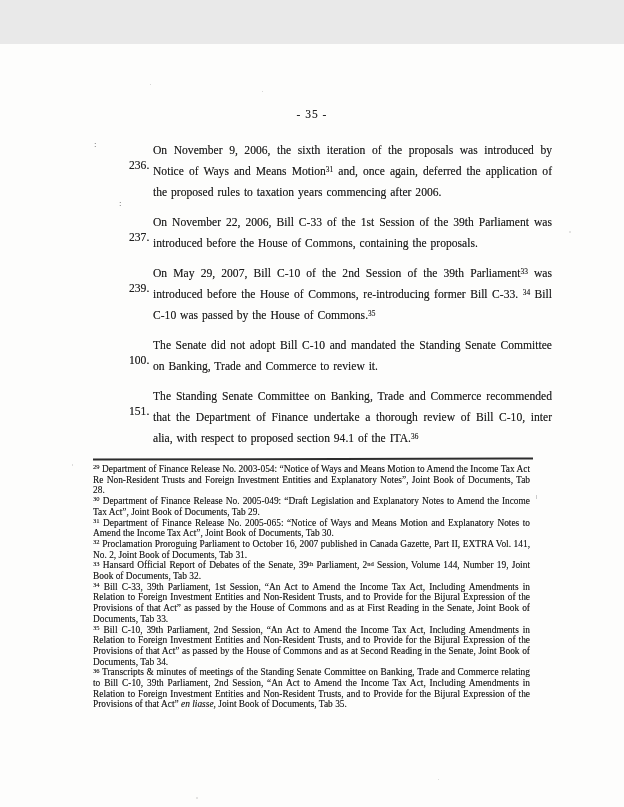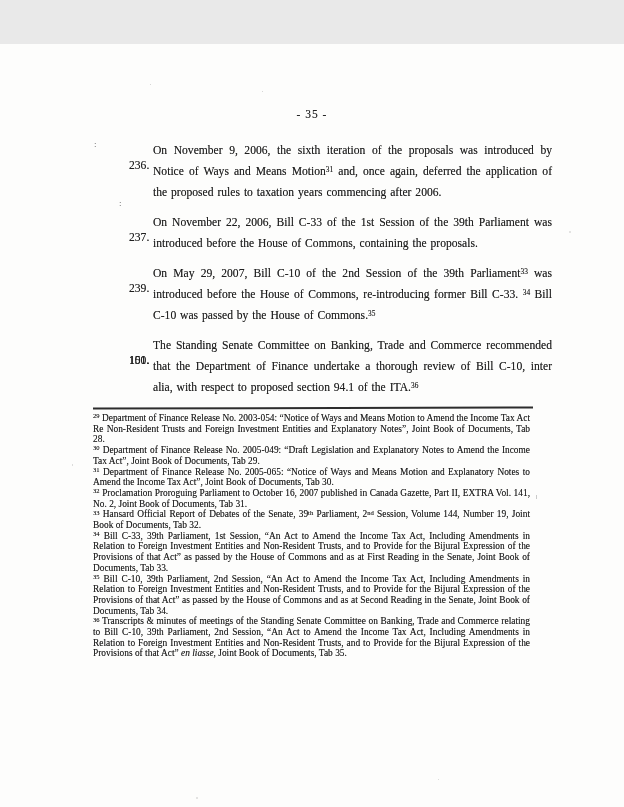--- a/index.html
+++ b/index.html
@@ -81,21 +81,21 @@
 <body>
 
 <div class="page">
 
   <div class="page-number">- 35 -</div>
 
   <div class="body-block">
       <div class="para"><span class="pnum">236.</span><span><span>On November 9, 2006, the sixth iteration of the proposals was introduced by Notice of Ways and Means Motion</span><sup>31</sup><span> and, once again, deferred the application of the proposed rules to taxation years commencing after 2006.</span></span></div>
       <div class="para"><span class="pnum">237.</span><span><span>On November 22, 2006, Bill C-33 of the 1st Session of the 39th Parliament was introduced before the House of Commons, containing the proposals.</span></span></div>
       <div class="para"><span class="pnum">239.</span><span><span>On May 29, 2007, Bill C-10 of the 2nd Session of the 39th Parliament</span><sup>33</sup><span> was introduced before the House of Commons, re-introducing former Bill C-33. </span><sup>34</sup><span> Bill C-10 was passed by the House of Commons.</span><sup>35</sup></span></div>
-      <div class="para"><span class="pnum">100.</span></div>
+      <div class="para"><span class="pnum">100.</span><span><span>The Senate did not adopt Bill C-10 and mandated the Standing Senate Committee on Banking, Trade and Commerce to review it.</span></span></div>
       <div class="para"><span class="pnum">151.</span><span><span>The Standing Senate Committee on Banking, Trade and Commerce recommended that the Department of Finance undertake a thorough review of Bill C-10, inter alia, with respect to proposed section 94.1 of the ITA.</span><sup>36</sup></span></div>
     </div>
 
   <div class="fn-rule"></div>
 
   <div class="footnotes">
       <div class="fn"><sup>29</sup><span> Department of Finance Release No. 2003-054: “Notice of Ways and Means Motion to Amend the Income Tax Act Re Non-Resident Trusts and Foreign Investment Entities and Explanatory Notes”, Joint Book of Documents, Tab 28.</span></div>
       <div class="fn"><sup>30</sup><span> Department of Finance Release No. 2005-049: “Draft Legislation and Explanatory Notes to Amend the Income Tax Act”, Joint Book of Documents, Tab 29.</span></div>
       <div class="fn"><sup>31</sup><span> Department of Finance Release No. 2005-065: “Notice of Ways and Means Motion and Explanatory Notes to Amend the Income Tax Act”, Joint Book of Documents, Tab 30.</span></div>
       <div class="fn"><sup>32</sup><span> Proclamation Proroguing Parliament to October 16, 2007 published in Canada Gazette, Part II, EXTRA Vol. 141, No. 2, Joint Book of Documents, Tab 31.</span></div>

